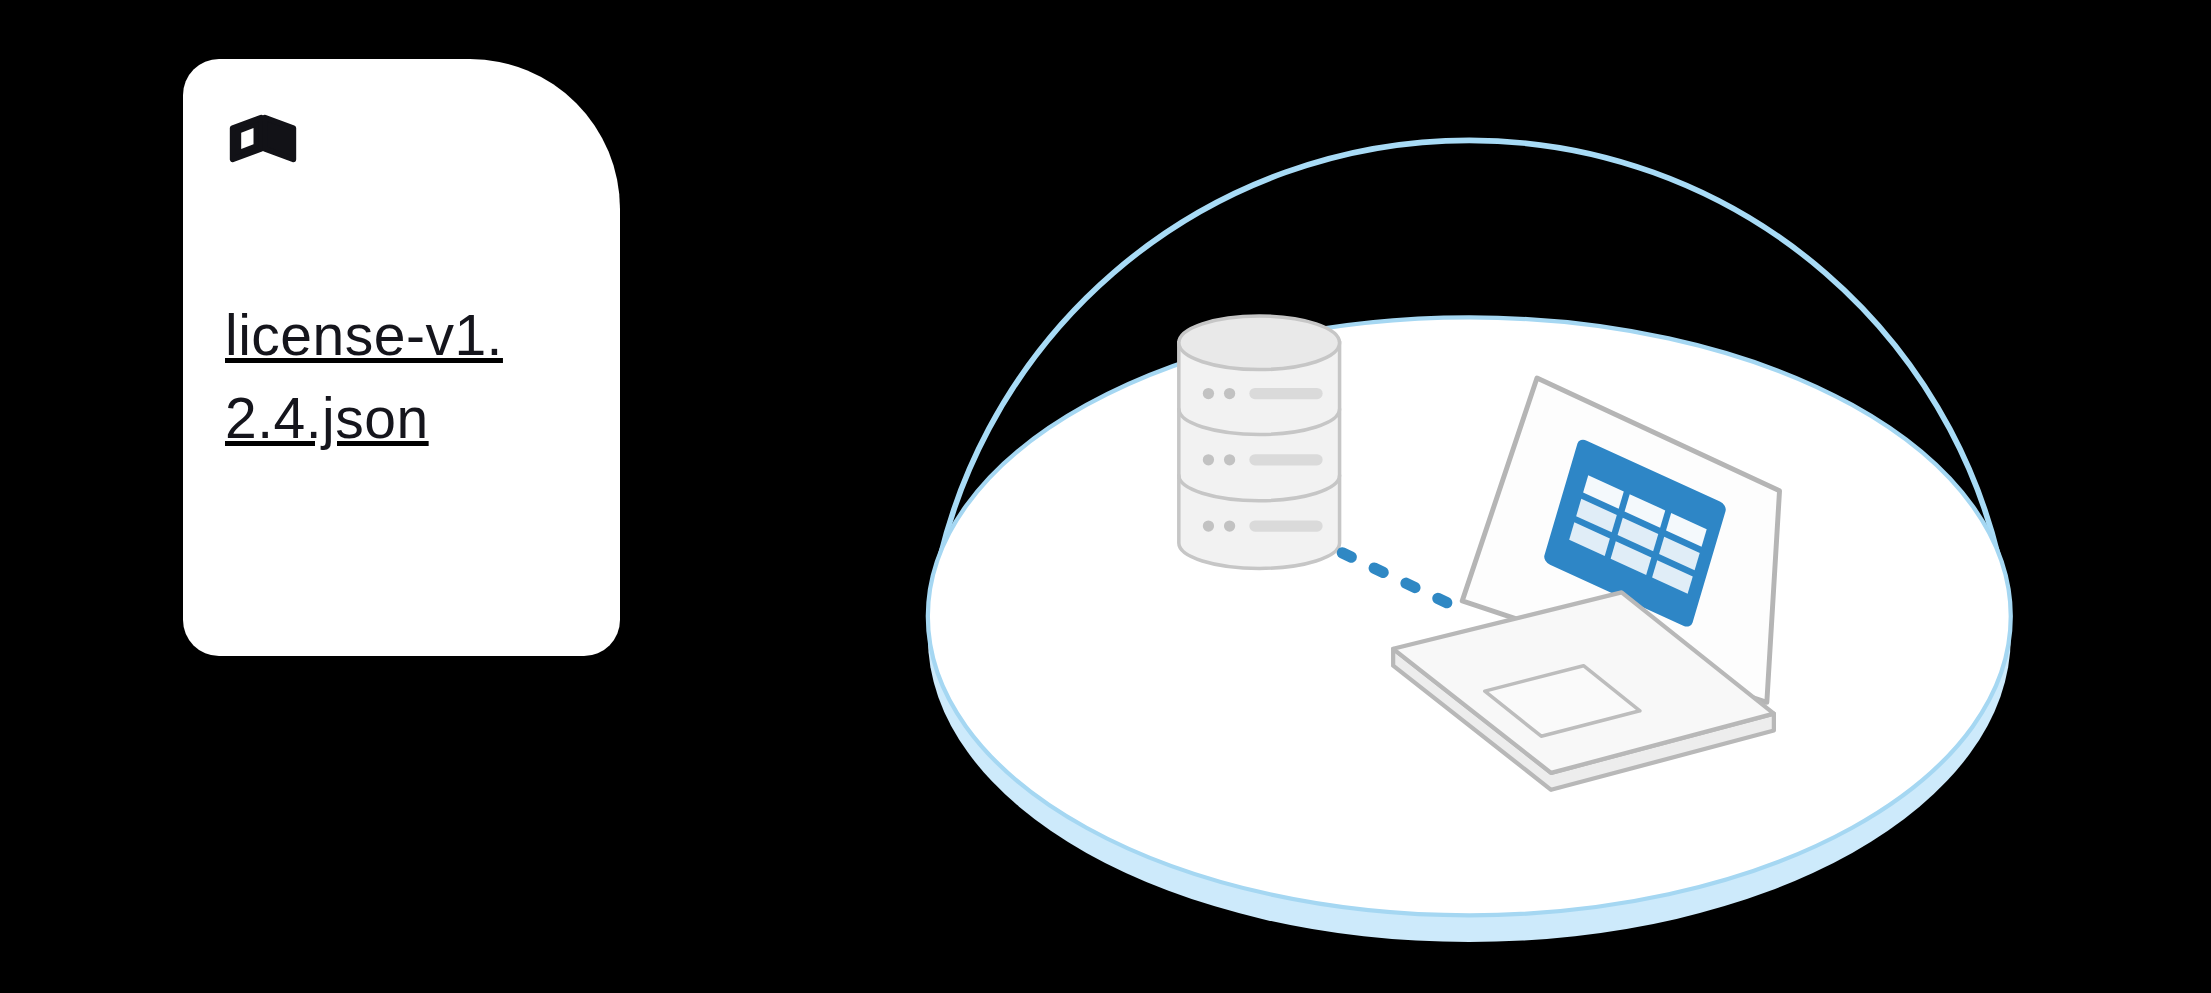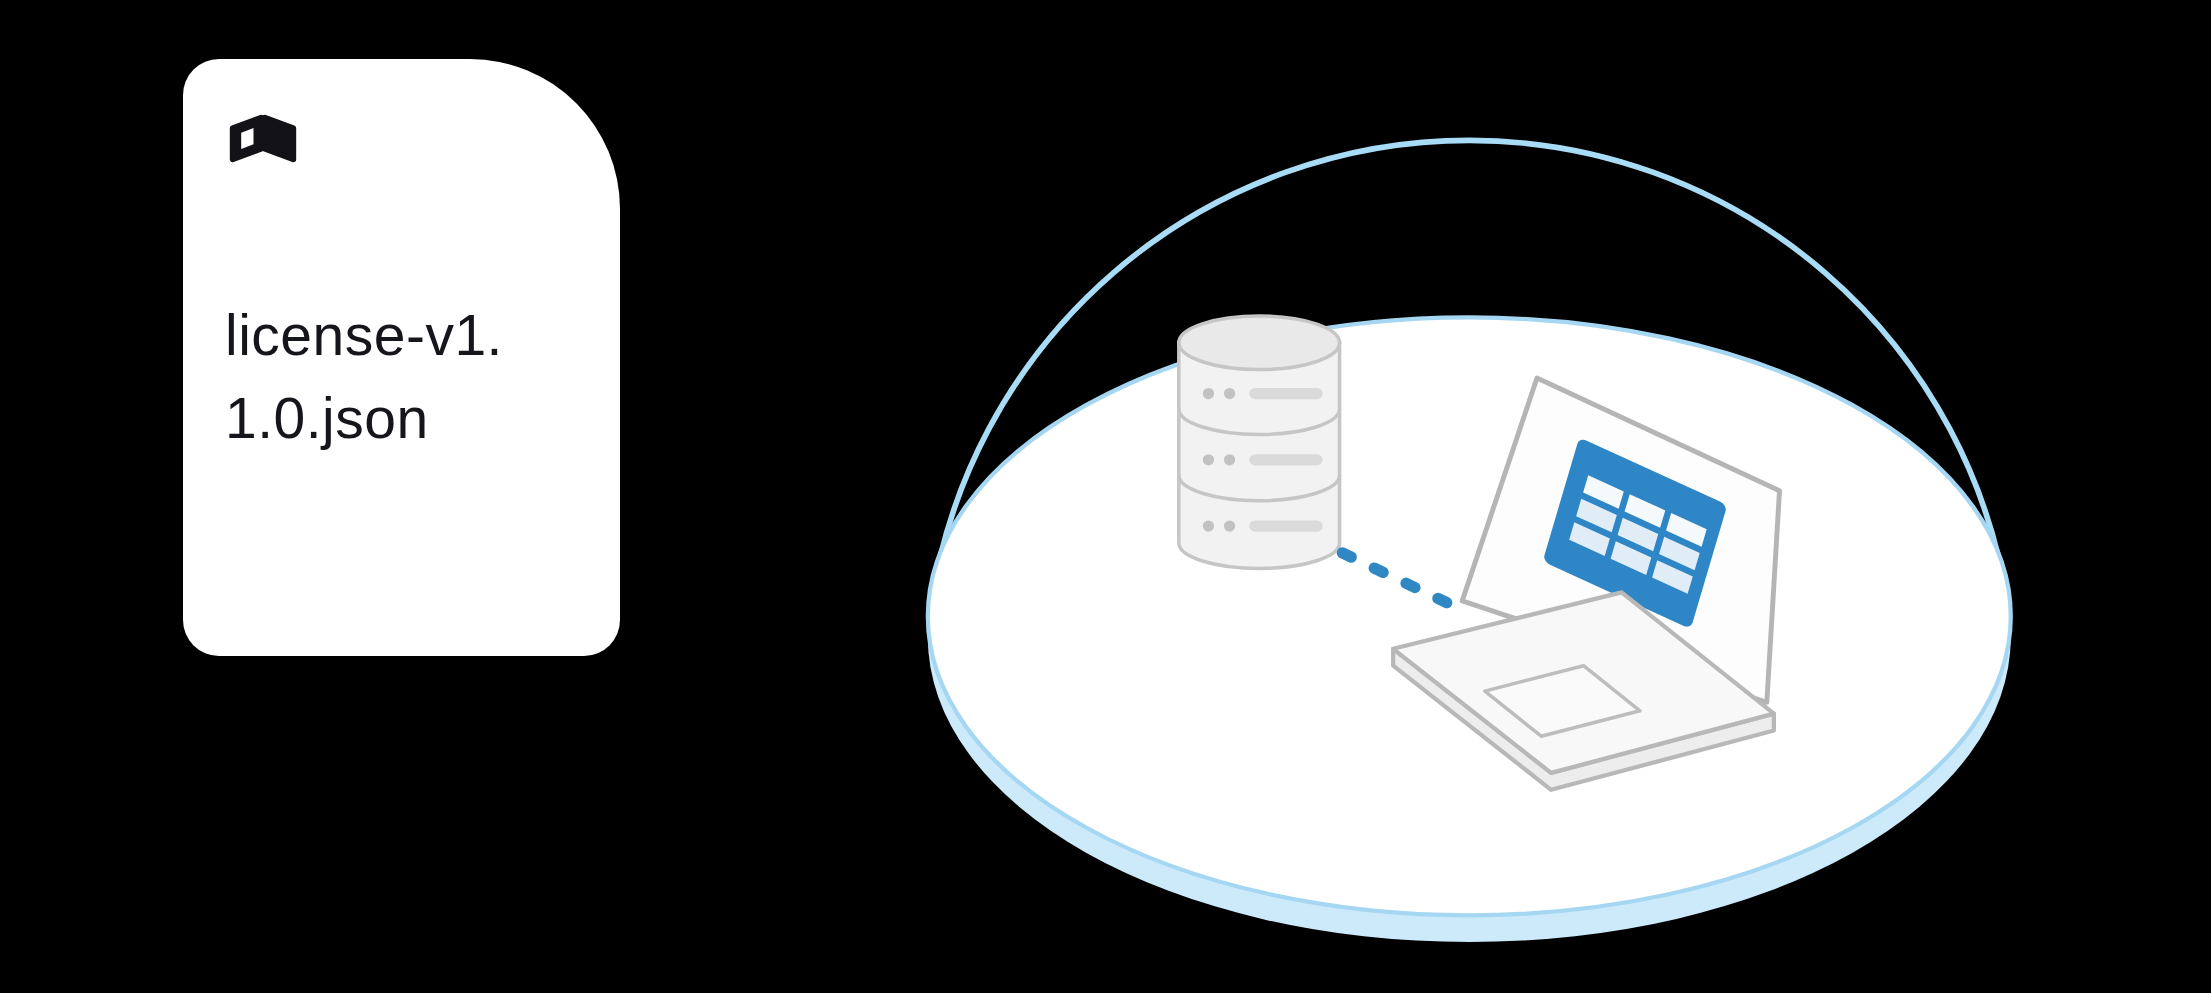--- a/index.html
+++ b/index.html
@@ -21,20 +21,21 @@
   .file-card {
     position: absolute;
     left: 183px;
     top: 59px;
     width: 437px;
     height: 597px;
     background: #ffffff;
     border-radius: 36px 150px 36px 36px;
     box-sizing: border-box;
     padding: 52px 36px 40px 42px;
+    text-decoration: underline;
   }
   .logo {
     width: 76px;
     height: 55px;
     display: block;
   }
   .filename {
     margin-top: 128px;
     font-size: 57px;
     line-height: 1.45;
@@ -109,17 +110,17 @@
   <div class="file-card">
     <svg class="logo" viewBox="0 0 80 58" xmlns="http://www.w3.org/2000/svg">
       <g stroke="#121217" stroke-width="6" stroke-linejoin="round" fill="#121217">
         <path d="M8,18 L38,7 L38,40 L8,51 Z"></path>
         <path d="M42,7 L72,18 L72,51 L42,40 Z"></path>
       </g>
       <path d="M17,23 L30,18 L30,35 L17,40 Z" fill="#ffffff"></path>
     </svg>
     <div class="filename">
       <span>license-v1.</span>
-      <span>1.0.json</span>
+      <span>2.4.json</span>
     </div>
   </div>
 
 </div>
 
 </body></html>

